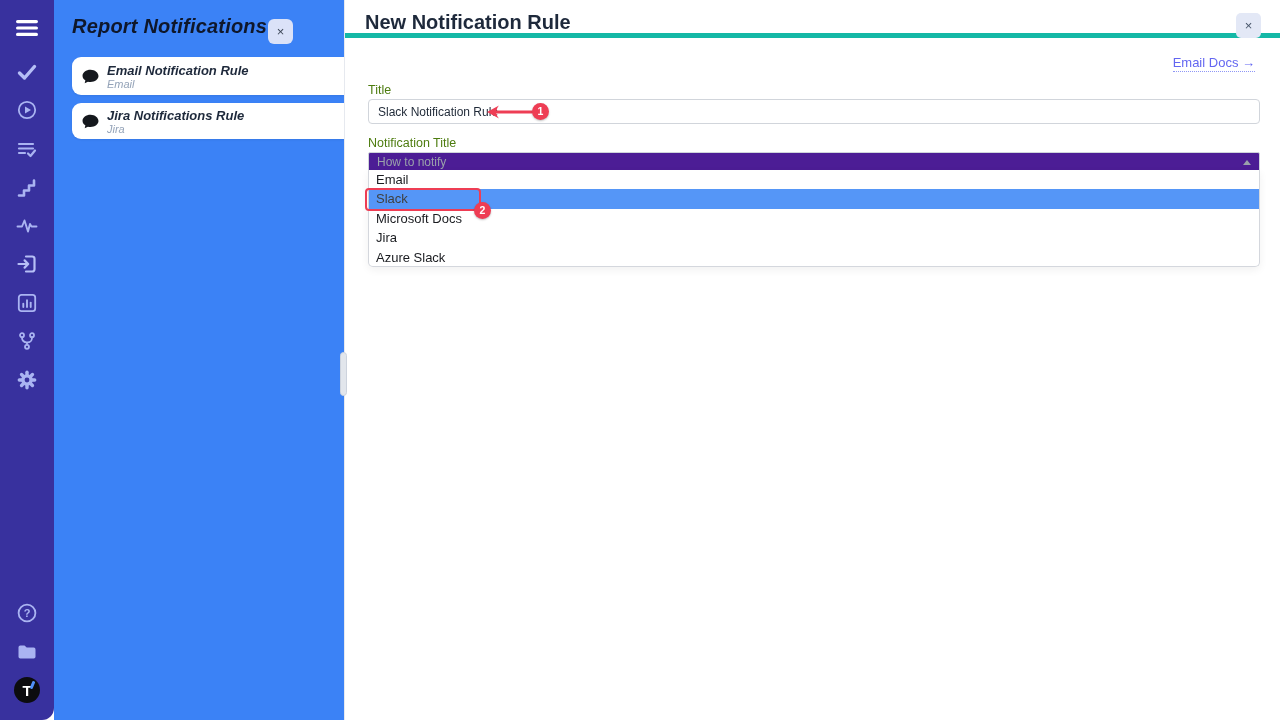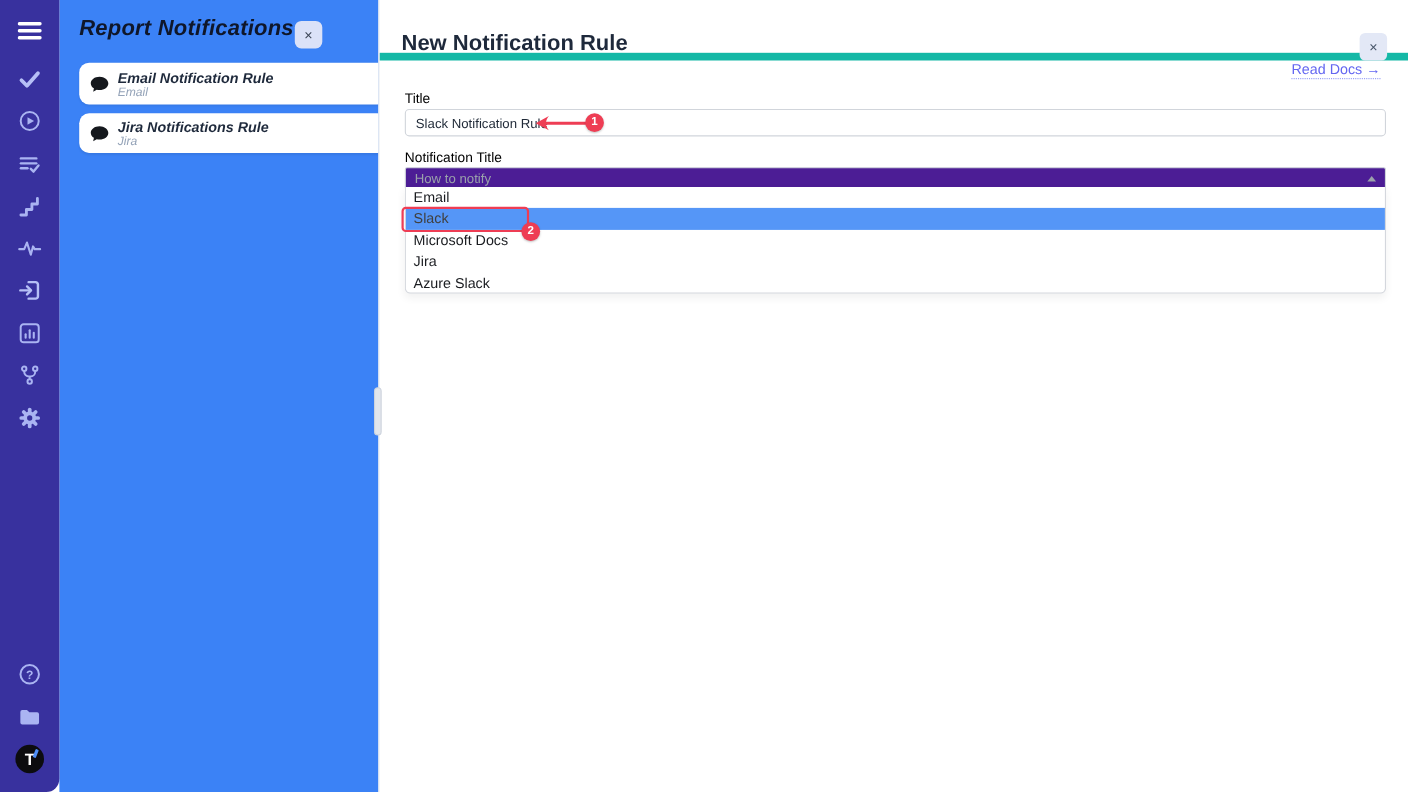--- a/index.html
+++ b/index.html
@@ -34,32 +34,32 @@
 
   .v-divider { position:absolute; left:344px; top:0; width:1px; height:720px;
     background:#e6e9ef; z-index:3; }
   .drag-handle { position:absolute; left:340px; top:352px; width:7px; height:44px;
     background:#e2e6ec; border:1px solid #cdd3dd; border-radius:4px;
     z-index:6; cursor:col-resize; }
 
   
   .main { position:absolute; left:345px; top:0; width:935px; height:720px;
     background:#fff; }
-  .main-header { position:absolute; left:0; top:17px; width:935px; height:38px;
-    border-bottom:7px solid #14b8a6; }
+  .main-header { position:absolute; left:0; top:0; width:935px; height:38px;
+    border-bottom:5px solid #14b8a6; }
   .main-title { position:absolute; left:20px; top:11px; font-size:20px;
     font-weight:700; color:#1e293b; }
   .main-close { position:absolute; right:19px; top:13px; width:25px; height:25px;
     background:#e3e8f6; border:none; border-radius:5px; color:#475569;
     font-size:13px; line-height:25px; text-align:center; cursor:pointer; }
   .read-docs { position:absolute; right:25px; top:55px; font-size:13px;
     color:#6366f1; text-decoration:none; border-bottom:1px dotted #8f97f5;
     padding-bottom:1px; cursor:pointer; }
 
-  .field-label { position:absolute; left:23px; font-size:12.5px; color:#000000; }
+  .field-label { position:absolute; left:23px; font-size:12.5px; color:#4d7c0f; }
   .title-input { position:absolute; left:23px; top:99px; width:892px; height:25px;
     border:1px solid #d1d5db; border-radius:4px; background:#fff;
     font-family:"Liberation Sans", sans-serif; font-size:12px; color:#1f2937;
     padding:0 9px; outline:none; }
 
   .select-box { position:absolute; left:23px; top:152px; width:892px; height:19px;
     border:1px solid #cfd4db; border-radius:2px 2px 0 0; background:#4c1d95;
     display:flex; align-items:center; padding:0 8px; cursor:pointer; }
   .select-placeholder { font-size:12px; color:#9aa1ab; }
   .select-caret { position:absolute; right:8px; top:7px; width:0; height:0;
@@ -205,21 +205,21 @@
 <button class="panel-close">×</button>
 <div class="v-divider"></div>
 <div class="drag-handle"></div>
 
 <main class="main">
   <header class="main-header">
     <h2 class="main-title">New Notification Rule</h2>
     <button class="main-close">×</button>
   </header>
 
-  <a class="read-docs">Read Docs →</a>
+  <a class="read-docs">Email Docs →</a>
 
   <label class="field-label" style="top:83px">Title</label>
   <input class="title-input" type="text" value="Slack Notification Rule" style="">
 
   <label class="field-label" style="top:136px">Notification Title</label>
   <div class="select-box">
     <span class="select-placeholder">How to notify</span>
     <span class="select-caret"></span>
   </div>
 

